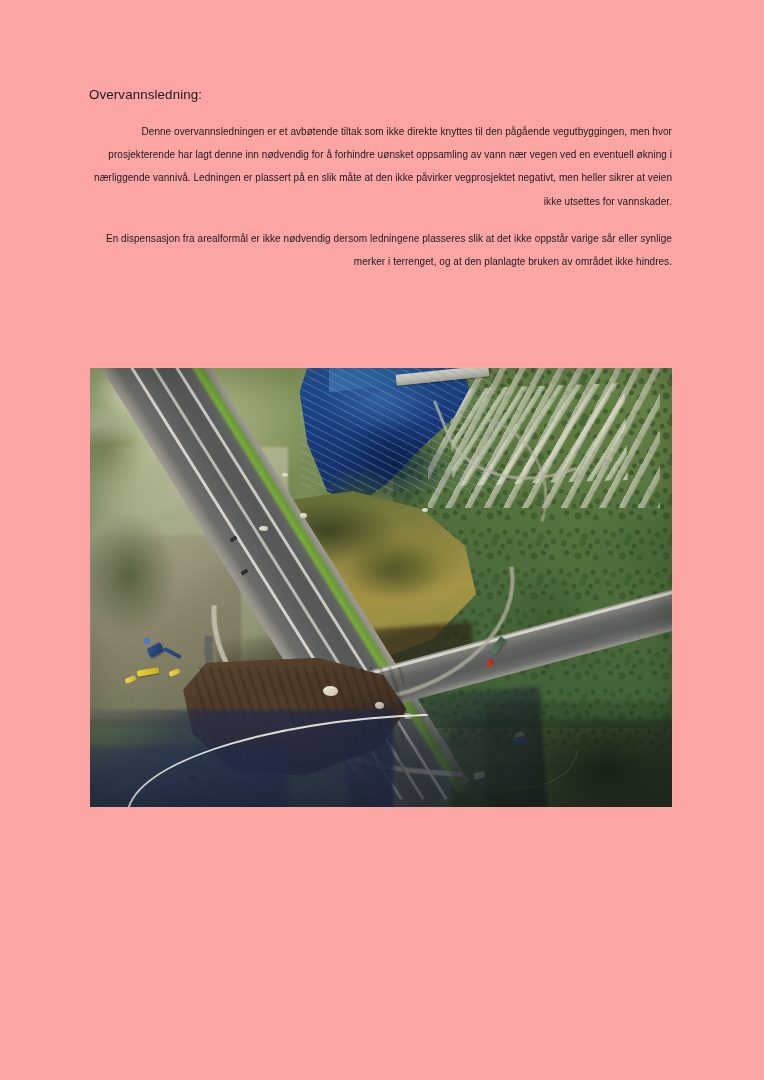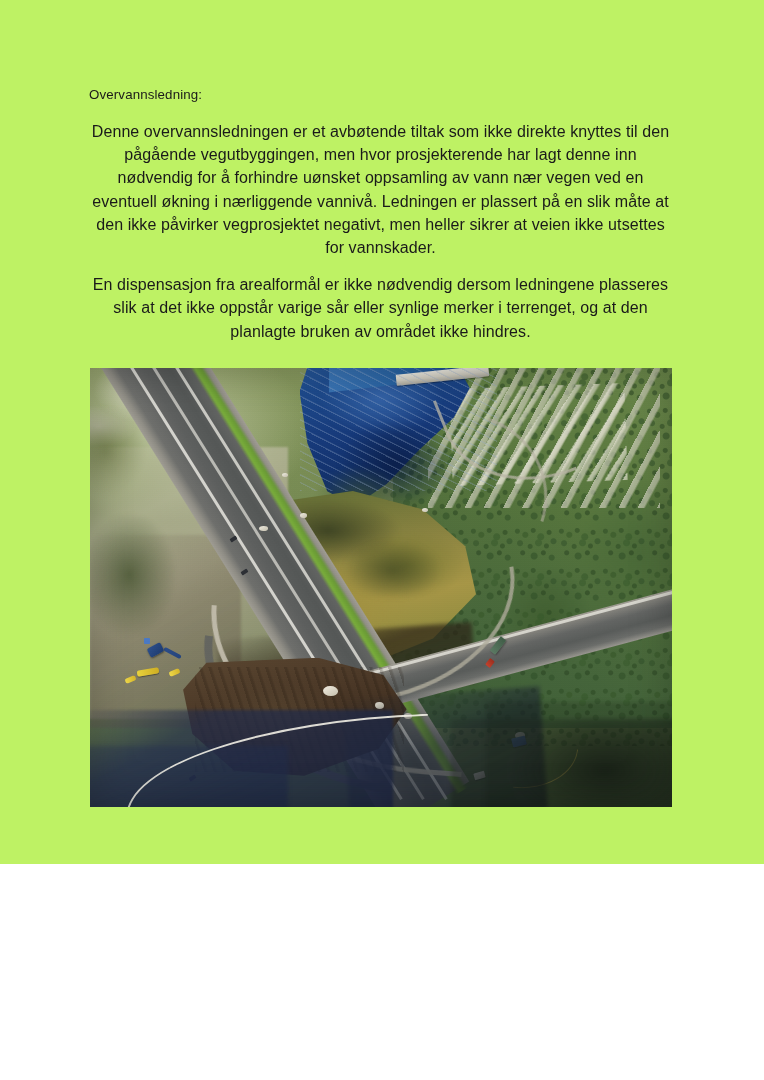--- a/index.html
+++ b/index.html
@@ -13,45 +13,45 @@
     height: 1080px;
     position: relative;
     font-family: "Liberation Sans", sans-serif;
     overflow: hidden;
   }
 
   .page {
     position: absolute;
     left: 0; top: 0;
     width: 764px;
-    height: 864px;
-    background: #bef264;
+    height: 1080px;
+    background: #fca5a5;
   }
 
   .doc-body {
     position: absolute;
     left: 89px;
     top: 84px;
     width: 583px;
   }
 
   .heading {
     font-size: 13.3px;
     line-height: 22px;
     color: #1a1a1a;
     margin: 0 0 14px 0;
     letter-spacing: 0.01em;
   }
 
   .para {
-    font-size: 16px;
+    font-size: 10px;
     line-height: 23.2px;
     color: #1a1a1a;
     margin: 0 0 14px 0;
-    text-align: center;
+    text-align: right;
     letter-spacing: 0.005em;
   }
   .para:last-of-type { margin-bottom: 0; }
 
   
   .photo-wrap {
     position: absolute;
     left: 90px;
     top: 368px;
     width: 582px;

